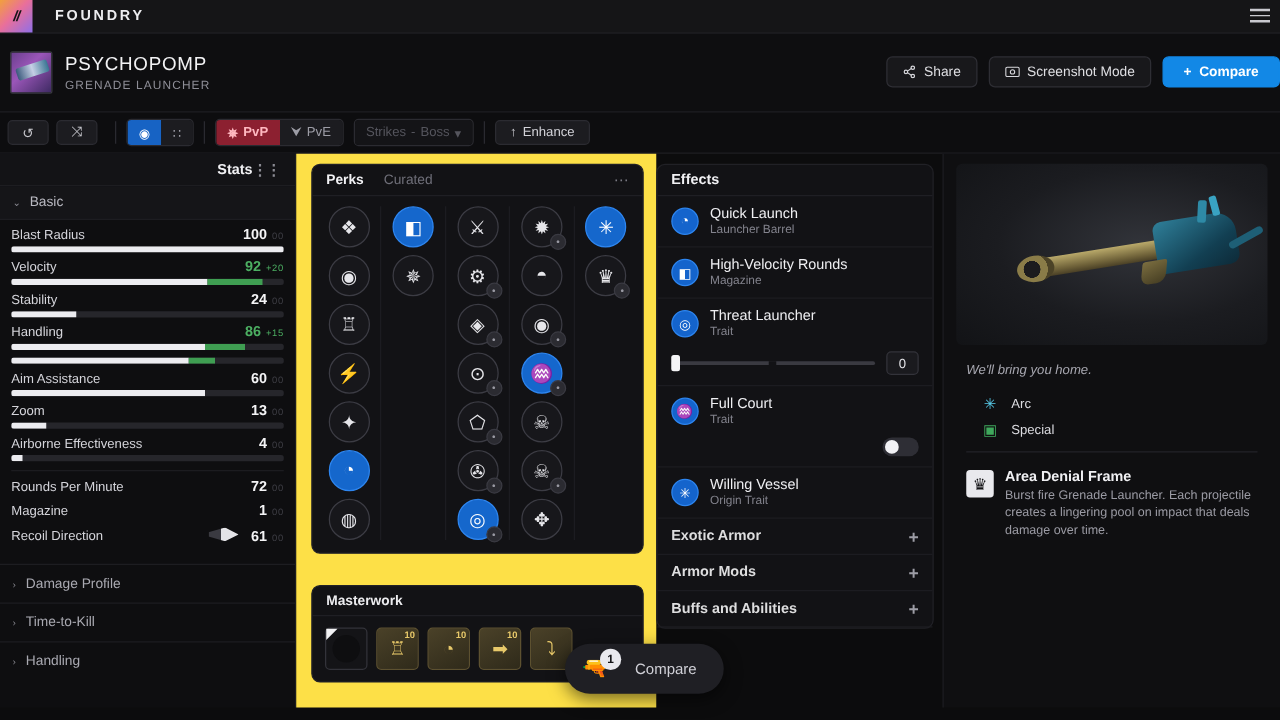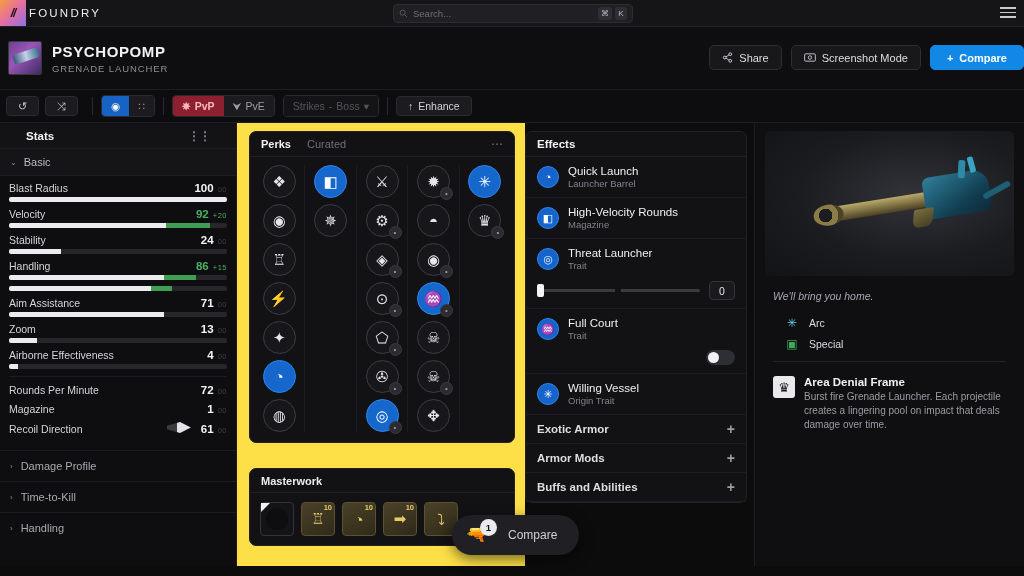--- a/index.html
+++ b/index.html
@@ -21,22 +21,22 @@
     position: relative;
   }
   .logo-mark {
     width: 26px; height: 26px; margin-left: 0px;
     background: linear-gradient(135deg,#f2a03d 0%,#e96f9b 45%,#8f6fe8 100%);
     display: flex; align-items: center; justify-content: center;
     font-weight: 700; font-size: 12px; color: #141416; font-style: italic;
     letter-spacing: -1px;
   }
   .logo-text {
-    margin-left: 3px; font-size: 11.5px; letter-spacing: 2.2px;
-    font-weight: 400; color: #ededf0;
+    margin-left: 18px; font-size: 11.5px; letter-spacing: 2.2px;
+    font-weight: 700; color: #ededf0;
   }
   .search {
     position: absolute; left: 393px; top: 4px;
     width: 240px; height: 19px;
     background: #202024; border: 1px solid #2c2c31; border-radius: 4px;
     display: flex; align-items: center; padding: 0 5px;
   }
   .search .mag { width: 9px; height: 9px; opacity: .5; }
   .search-input {
     flex: 1; background: transparent; border: none; outline: none;
@@ -66,21 +66,21 @@
     background: linear-gradient(135deg,#6b3f8e 0%,#9a56b8 40%,#3e2a63 100%);
     border: 1px solid #383840; position: relative; overflow: hidden;
   }
   .item-thumb::after {
     content:''; position:absolute; left:4px; top:9px; width:26px; height:10px;
     background: linear-gradient(90deg,#2a5a72,#cfe6ef 50%,#2e7d92);
     transform: rotate(-18deg); border-radius: 2px; opacity:.85;
   }
   .item-names { margin-left: 10px; }
   .item-title {
-    font-size: 15px; font-weight: 700; letter-spacing: .6px; color: #f2f2f4;
+    font-size: 15px; font-weight: 400; letter-spacing: .6px; color: #f2f2f4;
   }
   .item-sub {
     font-size: 9.5px; letter-spacing: .9px; color: #8e8e97; margin-top: 3px;
   }
   .hdr-actions {
     position: absolute; right: 0px; top: 18px; display: flex; gap: 9px; align-items:center;
   }
   .btn {
     height: 25px; border-radius: 5px; display: flex; align-items: center;
     gap: 6px; padding: 0 12px; font-size: 11px; color: #dfdfe3;
@@ -121,22 +121,22 @@
     border-radius: 4px; display: flex; align-items: center; gap: 5px;
     padding: 0 11px; font-size: 10.5px; color: #d3d3d9; cursor: pointer;
   }
 
   
   .body { display: flex; height: 443px; }
 
   
   .stats-col { width: 237px; border-right: 1px solid #1d1d21; background: #0e0e10; }
   .panel-head {
-    height: 26px; display: flex; align-items: center; justify-content: space-between;
-    padding: 0 26px; font-size: 11.5px; font-weight: 700; color: #f0f0f3;
+    height: 26px; display: flex; align-items: center; justify-content: flex-end;
+    padding: 0 12px; font-size: 11.5px; font-weight: 700; color: #f0f0f3;
     border-bottom: 1px solid #1d1d21; background: #131316;
   }
   .grip { color: #8b8b93; font-size: 12px; letter-spacing: -1px; }
   .group-head {
     height: 27px; display: flex; align-items: center; gap: 7px;
     padding: 0 10px; font-size: 11px; color: #b9b9c1;
     background: #151518; border-bottom: 1px solid #1d1d21; cursor: pointer;
   }
   .caret { font-size: 8px; color: #8a8a92; }
   .statlist { padding: 6px 9px 8px 9px; }
@@ -360,29 +360,20 @@
 </style>
 </head>
 <body>
 
 <div class="app">
 
   <div class="topbar">
     <div class="logo-mark">//</div>
     <div class="logo-text">FOUNDRY</div>
 
-    <div class="search">
-      <svg class="mag" viewBox="0 0 16 16">
-        <circle cx="6.5" cy="6.5" r="4.5" fill="none" stroke="#9a9aa3" stroke-width="1.6"></circle>
-        <line x1="10" y1="10" x2="14.5" y2="14.5" stroke="#9a9aa3" stroke-width="1.6"></line>
-      </svg>
-      <input class="search-input" placeholder="Search..." style="">
-      <div class="kbd">⌘</div>
-      <div class="kbd">K</div>
-    </div>
 
     <div class="hamburger">
       <span></span>
         <span></span>
         <span></span>
     </div>
   </div>
 
   <div class="itemhdr">
     <div class="item-thumb"></div>
@@ -524,21 +515,21 @@
           <div class="statrow">
             <div class="bar">
               <div class="base" style="width:65%"></div>
               <div class="plus" style="width:10%"></div>
             </div>
           </div>
           <div class="statrow">
             <div class="stat-line">
               <span class="stat-name">Aim Assistance</span>
               <span class="stat-vals">
-                <span class="stat-num">71</span>
+                <span class="stat-num">60</span>
                 <span class="stat-mod">00</span>
               </span>
             </div>
             <div class="bar">
               <div class="base" style="width:71%"></div>
               <div class="plus" style="width:0%"></div>
             </div>
           </div>
           <div class="statrow">
             <div class="stat-line">

